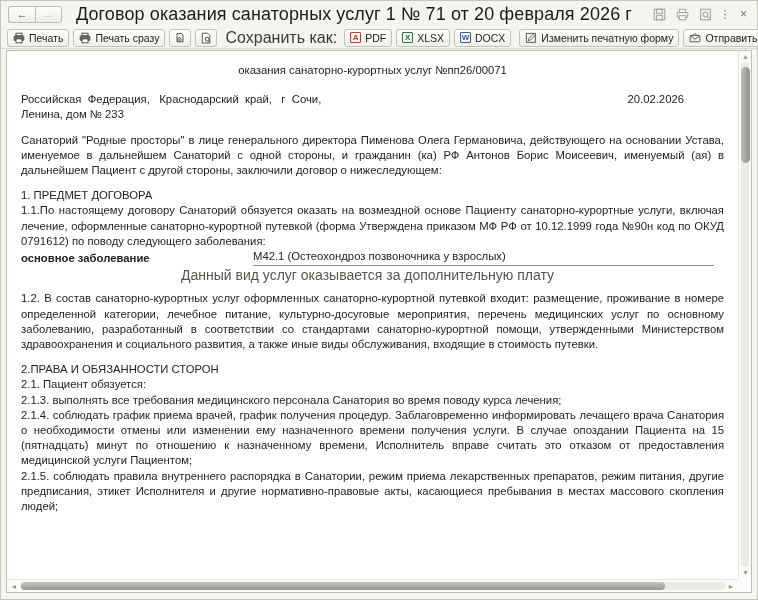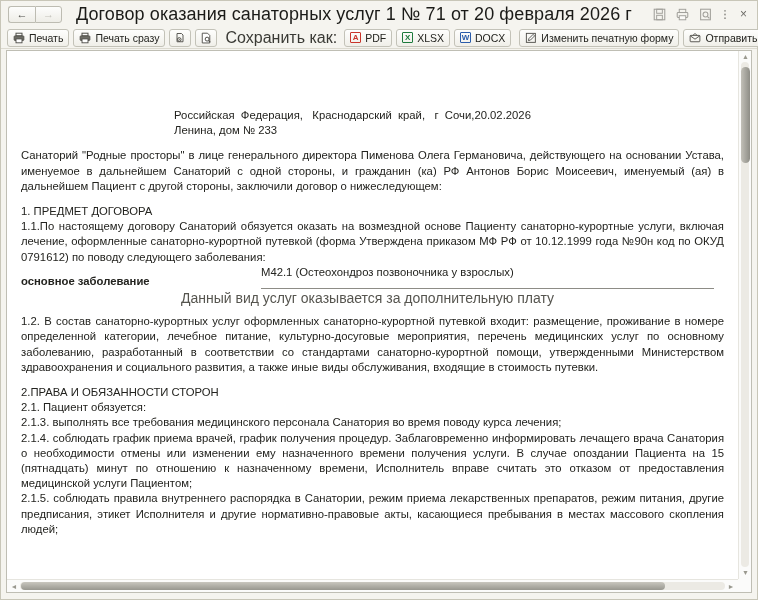--- a/index.html
+++ b/index.html
@@ -116,32 +116,31 @@
     line-height: 15.2px;
   }
   .center { text-align: center; }
   .just   { text-align: justify; }
   .gap4  { height: 4px; }
   .gap8  { height: 8px; }
   .gap10 { height: 10px; }
   .gap14 { height: 14px; }
   .title-line { letter-spacing: .4px; }
 
-  .addr-row { display: flex; justify-content: center; margin-top: 31px; }
+  .addr-row { display: flex; justify-content: space-between; }
   .addr-left  { white-space: pre; }
   .addr-right { padding-right: 40px; }
 
   .dis-row { display: flex; align-items: flex-end; }
   .dis-lbl { width: 232px; flex: 0 0 232px; font-weight: bold; }
   .dis-val {
     flex: 1 1 auto;
     border-bottom: 1px solid #8d8c86;
-    padding-bottom: 8px;
+    padding-bottom: 1px;
     margin-right: 10px;
-    margin-left: 8px;
   }
   .dis-note {
     text-align: center; font-size: 14px; color: #56554f;
     margin-right: 10px; margin-top: 2px;
   }
 
   
   .vscroll {
     width: 13px; flex: 0 0 13px;
     background: #fbfbfa;
@@ -312,20 +311,21 @@
       </svg>
       <span>Получить ссылку</span>
     </div>
   </div>
 
   <div class="docwrap">
     <div class="docpage">
       <div class="doc">
 
         <div class="gap4"></div>
+        <div class="center">оказания санаторно-курортных услуг №пп26/00071</div>
 
         <div class="gap14"></div>
 
         <div class="addr-row">
           <div class="addr-left">Российская  Федерация,   Краснодарский  край,   г  Сочи,
 Ленина, дом № 233</div>
           <div class="addr-right">20.02.2026</div>
         </div>
 
         <div class="gap10"></div>

